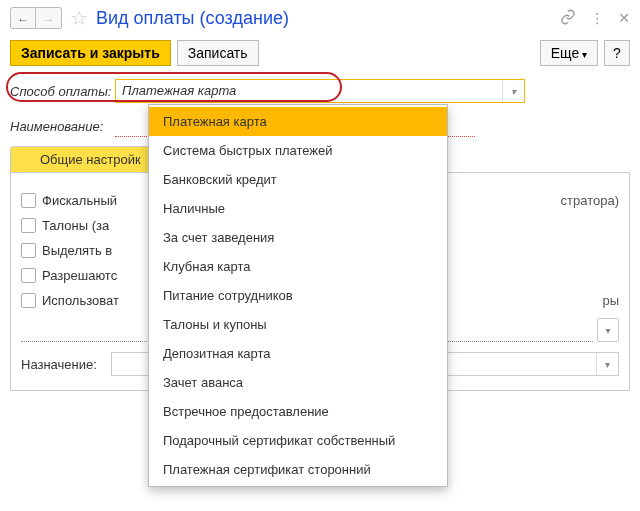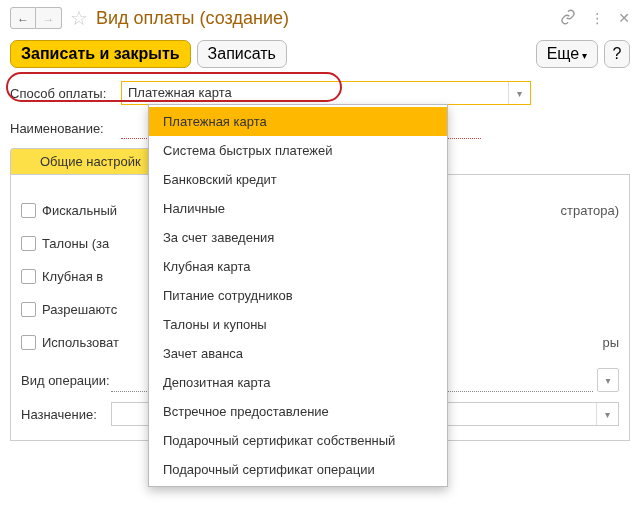--- a/index.html
+++ b/index.html
@@ -29,57 +29,58 @@
   }
   .nav-btn.back { border-radius: 3px 0 0 3px; }
   .nav-btn.fwd { border-radius: 0 3px 3px 0; border-left: 0; color: #bbb; }
   .star {
     margin: 0 8px;
     color: #ccc;
     font-size: 20px;
   }
   .title {
     font-size: 18px;
-    color: #a16207;
+    color: #1d4ed8;
   }
   .title-right {
     margin-left: auto;
     display: flex; gap: 14px;
     color: #999;
     align-items: center;
   }
   .title-right span { cursor: pointer; font-size: 14px; }
   .close-x { font-size: 14px; }
   .toolbar {
     padding: 6px 10px 10px 10px;
     display: flex;
     align-items: center;
     gap: 6px;
   }
   .btn {
     padding: 4px 10px;
     border: 1px solid #bbb;
-    border-radius: 7px;
+    border-radius: 0;
     background: #f7f7f7;
     cursor: pointer;
-    font-size: 16px;
+    font-size: 14px;
   }
   .btn-yellow {
     background: #ffcc00;
     border-color: #c9a000;
     font-weight: bold;
   }
   .toolbar .spacer { flex: 1; }
   .btn-more::after { content: " ▾"; font-size: 10px; }
   .btn-help { width: 26px; padding: 4px 0; text-align: center; }
   .form-row {
     display: flex;
     align-items: center;
     padding: 3px 10px;
-    gap: 6px;
+    gap: 0;
+    font-style: italic;
   }
   .label { width: 105px; color: #333; }
   .highlight-oval {
     position: absolute;
     left: 6px; top: 72px;
     width: 336px; height: 30px;
     border: 2px solid #c42127;
     border-radius: 16px;
     pointer-events: none;
     z-index: 5;
@@ -123,21 +124,21 @@
     border: 1px solid #ccc;
     padding: 10px 10px 14px 10px;
   }
   .section-title {
     color: #2e8b57;
     margin: 0 0 8px 0;
     font-size: 13px;
   }
   .check-row {
     display: flex; align-items: center;
-    margin: 18px 0;
+    margin: 10px 0;
     gap: 6px;
   }
   .chk {
     width: 15px; height: 15px;
     border: 1px solid #aaa; border-radius: 2px;
     display: inline-block;
   }
   .field-row {
     display: flex; align-items: center;
     margin-top: 8px;
@@ -240,35 +241,34 @@
     <span>Фискальный</span>
     <span style="flex:1"></span>
     <span class="trailing-text">стратора)</span>
   </div>
   <div class="check-row">
     <span class="chk"></span>
     <span>Талоны (за</span>
   </div>
   <div class="check-row">
     <span class="chk"></span>
-    <span>Клубная в</span>
+    <span>Выделять в</span>
   </div>
   <div class="check-row">
     <span class="chk"></span>
     <span>Разрешаютс</span>
   </div>
   <div class="check-row">
     <span class="chk"></span>
     <span>Использоват</span>
     <span style="flex:1"></span>
     <span class="trailing-text">ры</span>
   </div>
 
   <div class="field-row">
-    <span class="field-label">Вид операции:</span>
     <div class="dotted-combo">
       <div class="cval"></div>
       <div class="carrow">▾</div>
     </div>
   </div>
 
   <div class="field-row" style="margin-top:10px;align-items:center;">
     <span class="field-label">Назначение:</span>
     <div class="combo">
       <div class="cval"></div>
@@ -279,18 +279,18 @@
 
 <div class="dropdown" id="dropdown">
     <div class="item selected">Платежная карта</div>
     <div class="item">Система быстрых платежей</div>
     <div class="item">Банковский кредит</div>
     <div class="item">Наличные</div>
     <div class="item">За счет заведения</div>
     <div class="item">Клубная карта</div>
     <div class="item">Питание сотрудников</div>
     <div class="item">Талоны и купоны</div>
+    <div class="item">Депозитная карта</div>
     <div class="item">Зачет аванса</div>
-    <div class="item">Депозитная карта</div>
     <div class="item">Встречное предоставление</div>
     <div class="item">Подарочный сертификат собственный</div>
-    <div class="item">Подарочный сертификат операции</div>
+    <div class="item">Платежная сертификат сторонний</div>
   </div>
 
 </body></html>

